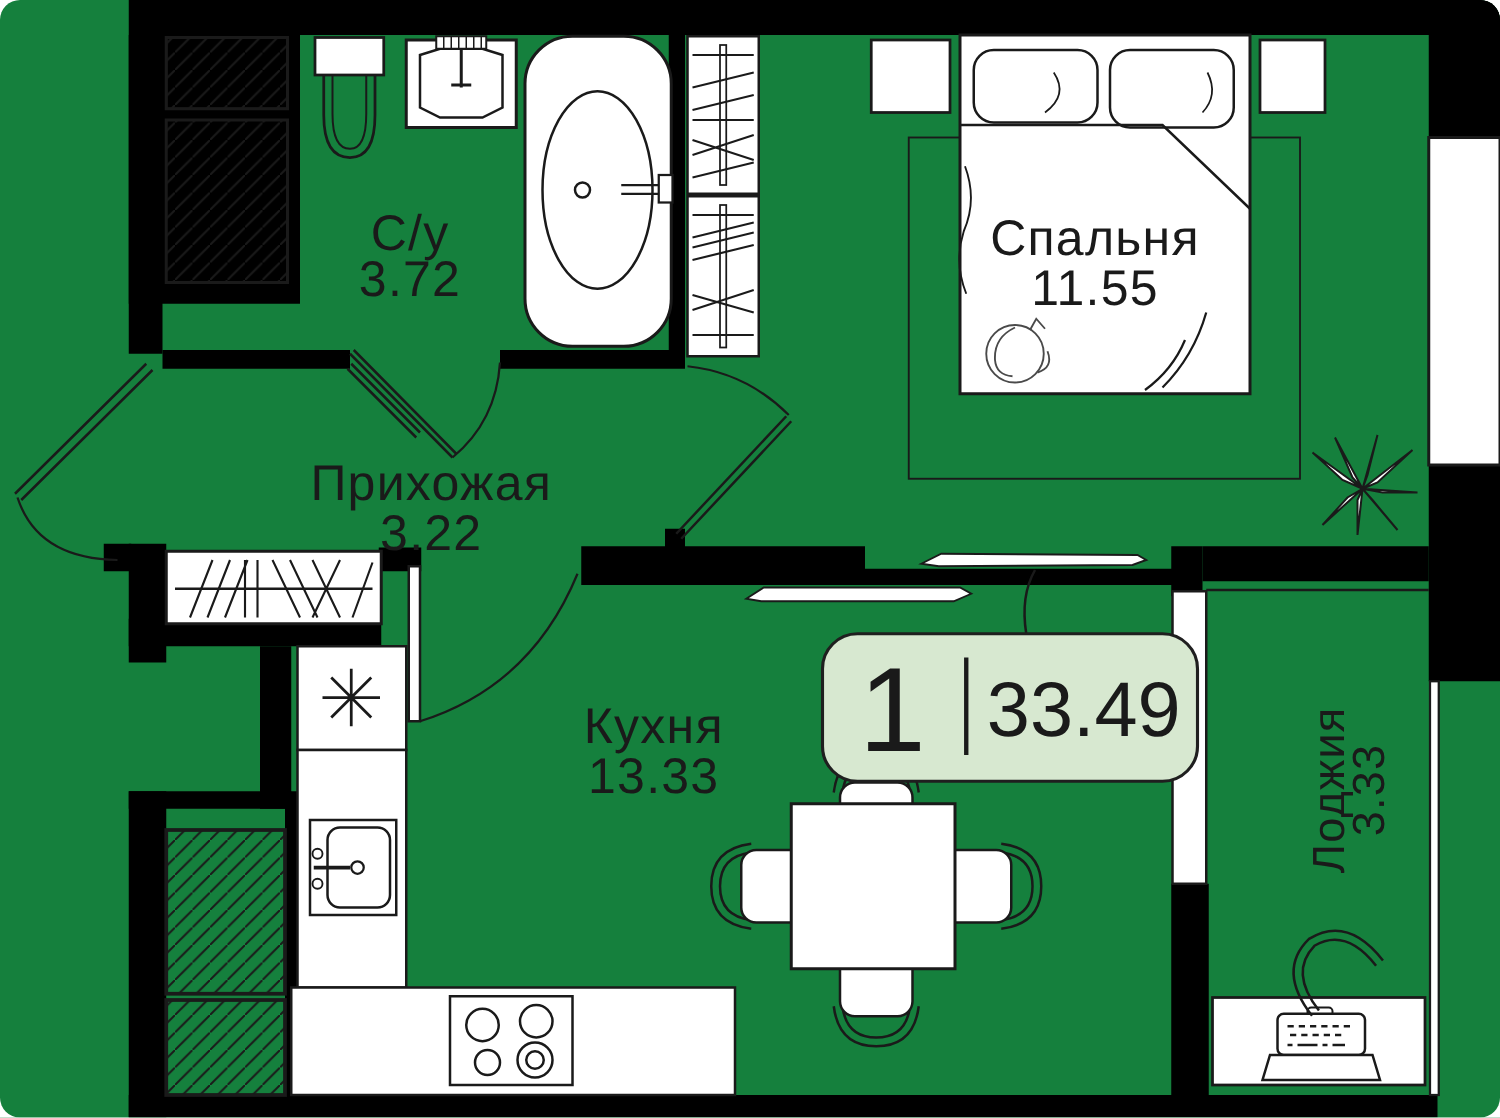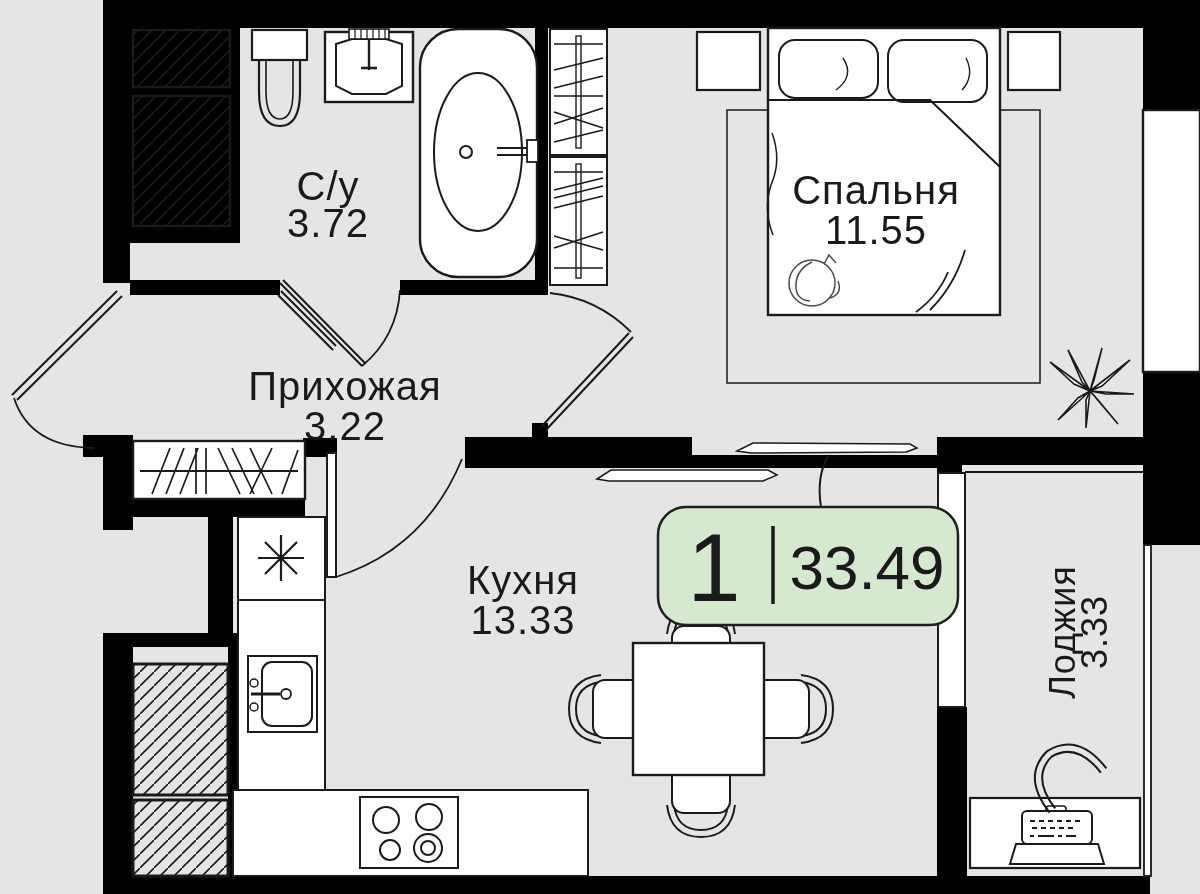--- a/index.html
+++ b/index.html
@@ -1,16 +1,16 @@
 <!DOCTYPE html>
 <html><head>
 <meta charset="utf-8">
 <style>
   html,body{margin:0;padding:0;background:#fff;}
-  .stage{position:relative;width:1200px;height:894px;background:#e5e5e5;overflow:hidden;}
+  .stage{position:relative;width:1200px;height:894px;background:#15803d;overflow:hidden;border-radius:16px;}
   svg{display:block;}
   text{font-family:"Liberation Sans",sans-serif;fill:#1a1a1a;}
   .room-name{font-size:40px;letter-spacing:1px;}
   .room-area{font-size:40px;letter-spacing:1px;}
   .loggia-txt{font-size:36px;letter-spacing:1px;}
   .badge-one{font-size:96px;font-weight:500;}
   .badge-area{font-size:62px;font-weight:400;}
   .ln{stroke:#1a1a1a;fill:none;}
   .sketch{stroke:#4a4a4a;fill:none;}
   .wht{fill:#ffffff;}

